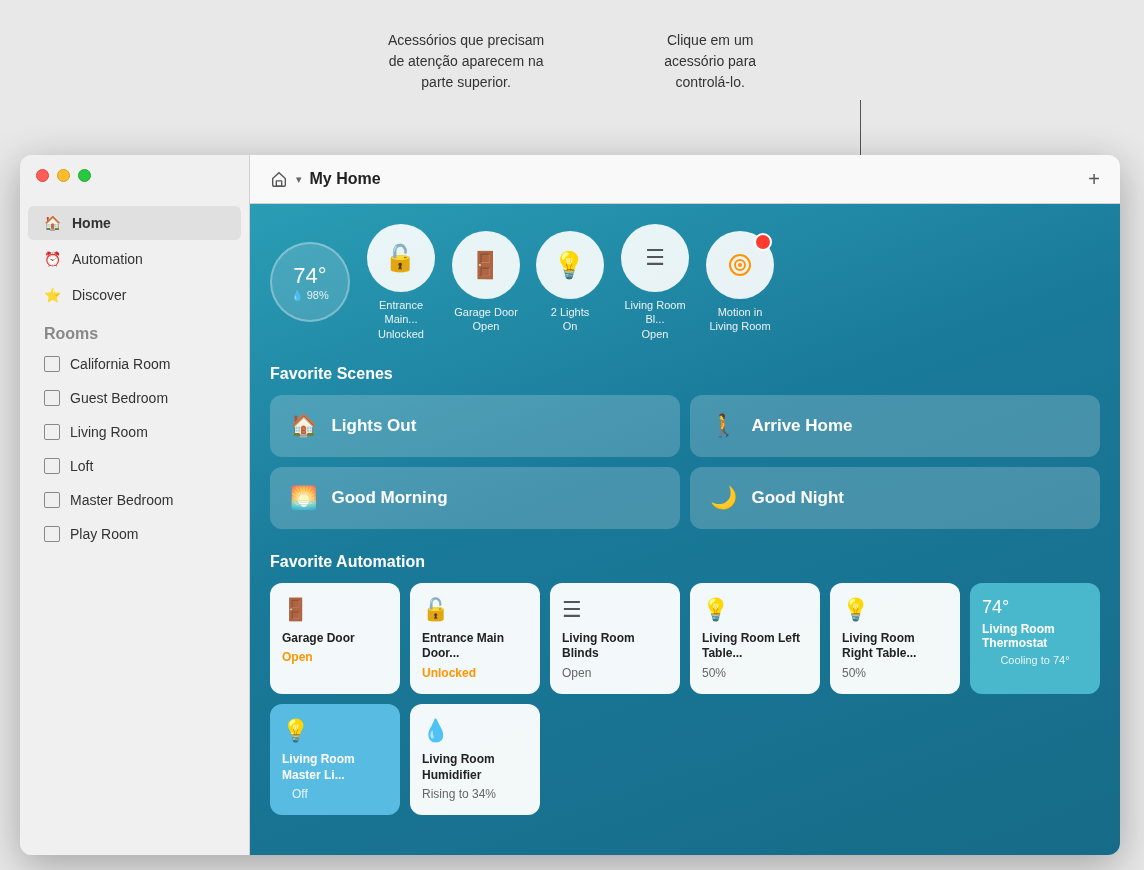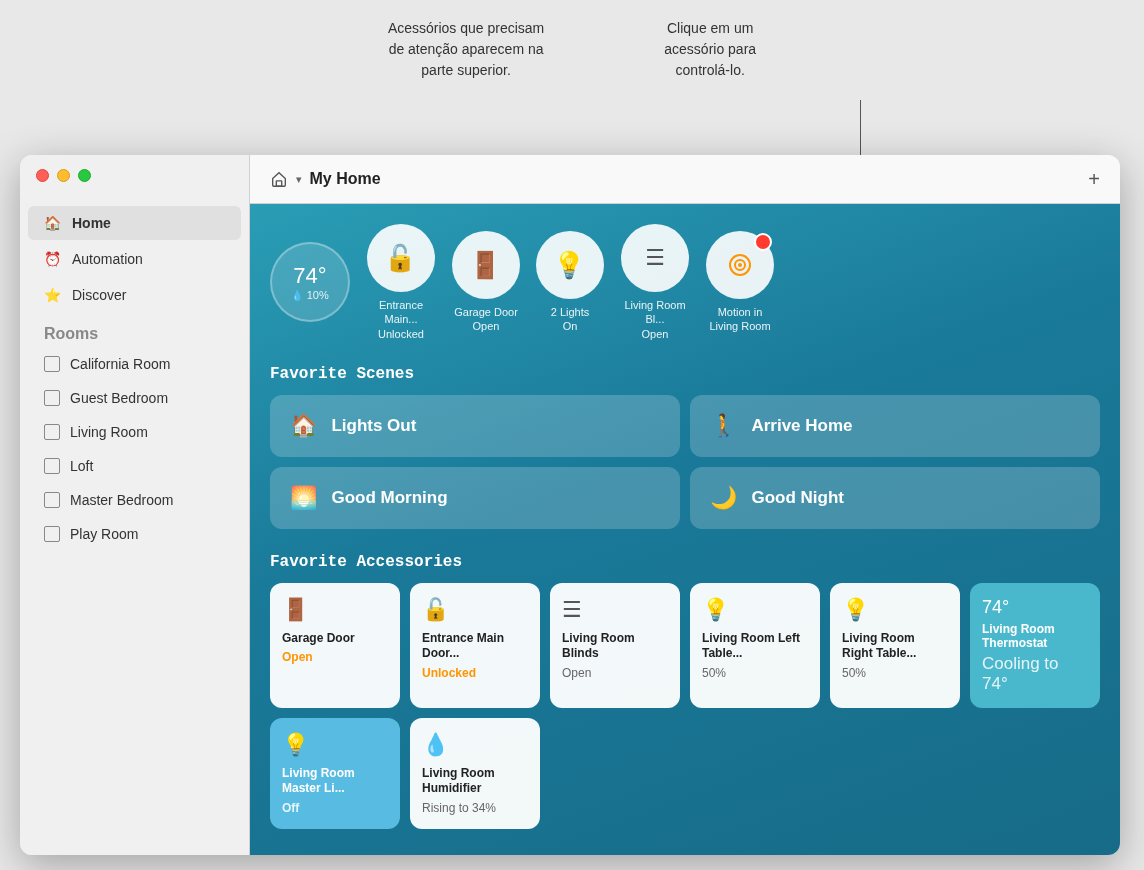--- a/index.html
+++ b/index.html
@@ -8,21 +8,21 @@
       background: #e8e8e8;
       width: 1144px;
       height: 870px;
       overflow: hidden;
       position: relative;
     }
 
     
     .callout-area {
       position: absolute;
-      top: 0; left: 0;
+      top: 12px; left: 0;
       width: 1144px;
       height: 155px;
       display: flex;
       justify-content: center;
       gap: 120px;
       padding-top: 18px;
     }
     .callout-text {
       font-size: 14px;
       color: #333;
@@ -246,21 +246,20 @@
       max-width: 70px;
       line-height: 1.3;
     }
 
     
     .section-title {
       font-size: 16px;
       font-weight: 700;
       color: white;
       margin-bottom: 12px;
-      font-family: Liberation Mono, monospace;
     }
 
     
     .scenes-grid {
       display: grid;
       grid-template-columns: 1fr 1fr;
       gap: 10px;
       margin-bottom: 24px;
     }
     .scene-card {
@@ -327,21 +326,22 @@
     }
     .accessory-status.unlocked {
       color: #ff9500;
       font-weight: 600;
     }
     .accessory-card.active-blue .accessory-name {
       color: white;
     }
     .accessory-card.active-blue .accessory-status {
       color: rgba(255,255,255,0.85);
-      font-weight: 700;
+      font-weight: 400;
+      margin-left: 10px;
     }
 
     
     .thermostat-card {
       background: #4ab8cc;
       border-radius: 12px;
       padding: 14px 12px;
       display: flex;
       flex-direction: column;
       gap: 4px;
@@ -353,22 +353,23 @@
       font-size: 18px;
       font-weight: 300;
       color: white;
     }
     .thermostat-name {
       font-size: 12px;
       font-weight: 600;
       color: white;
     }
     .thermostat-status {
-      font-size: 17px;
+      font-size: 11px;
       color: rgba(255,255,255,0.85);
+      text-align: center;
     }
   </style>
 </head>
 <body>
 
 <div class="callout-area">
   <div class="callout-text">Acessórios que precisam<br>de atenção aparecem na<br>parte superior.</div>
   <div class="callout-text">Clique em um<br>acessório para<br>controlá-lo.</div>
 </div>
 
@@ -441,21 +442,21 @@
     </div>
 
     <div class="content-scroll">
 
       <div class="status-strip">
 
         <div class="temp-badge">
           <span class="temp-value">74°</span>
           <span class="temp-detail">
             <span style="font-size:10px;">💧</span>
-            <span>10%</span>
+            <span>98%</span>
           </span>
         </div>
 
         <div class="status-accessory">
           <div class="status-icon-circle">
             <span style="font-size:26px; color:#ff9500;">🔓</span>
           </div>
           <span class="status-label">Entrance Main...<br>Unlocked</span>
         </div>
 
@@ -510,21 +511,21 @@
           <span class="scene-label">Good Morning</span>
         </div>
 
         <div class="scene-card">
           <span class="scene-icon">🌙</span>
           <span class="scene-label">Good Night</span>
         </div>
 
       </div>
 
-      <div class="section-title">Favorite Accessories</div>
+      <div class="section-title">Favorite Automation</div>
 
       <div class="accessories-grid">
 
         <div class="accessory-card">
           <span class="accessory-icon">🚪</span>
           <span class="accessory-name">Garage Door</span>
           <span class="accessory-status open">Open</span>
         </div>
 
         <div class="accessory-card">

